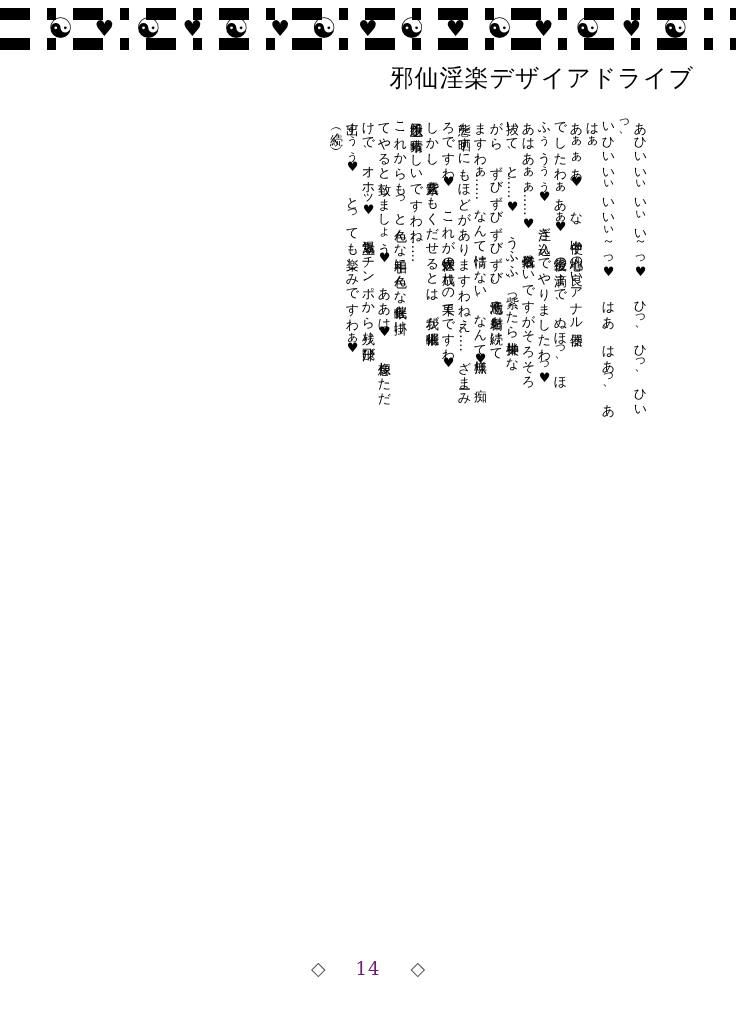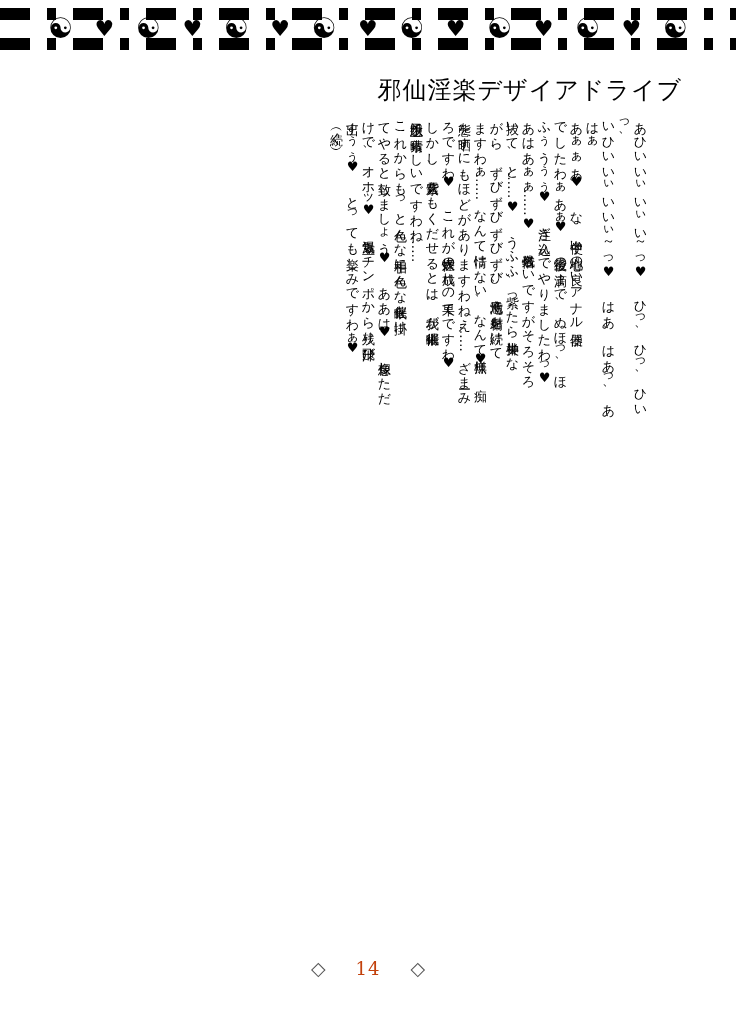--- a/index.html
+++ b/index.html
@@ -35,21 +35,21 @@
   .sym-yinyang { font-size: 28px; font-family: "DejaVu Sans", sans-serif; }
   .sym-heart   { font-size: 22px; font-family: "DejaVu Sans", sans-serif; }
 
   
   .title {
     position: absolute;
     top: 62px; right: 42px;
     font-size: 24px;
     letter-spacing: 1px;
     font-weight: normal;
-    margin: 12px;
+    margin: 0;
     white-space: nowrap;
   }
 
   
   .vtext {
     position: absolute;
     top: 113px; right: 88px;
     height: 298px;
     writing-mode: vertical-rl;
     text-orientation: mixed;
@@ -66,21 +66,21 @@
 
   
   .footer {
     position: absolute;
     top: 958px; left: 0; right: 0;
     display: flex; justify-content: center; align-items: center;
     gap: 30px;
     font-size: 18px;
   }
   .footer .diamond { color: #555; font-size: 19px; line-height: 1; }
-  .footer .pnum { color: #c2410c; letter-spacing: 1px; }
+  .footer .pnum { color: #701a75; letter-spacing: 1px; }
 </style>
 </head>
 <body>
 
 <div class="border">
   <div class="dash-row dash-top"></div>
   <div class="symbols" id="border-symbols">
       <span class="sym sym-yinyang">☯</span>
       <span class="sym sym-heart">♥</span>
       <span class="sym sym-yinyang">☯</span>

